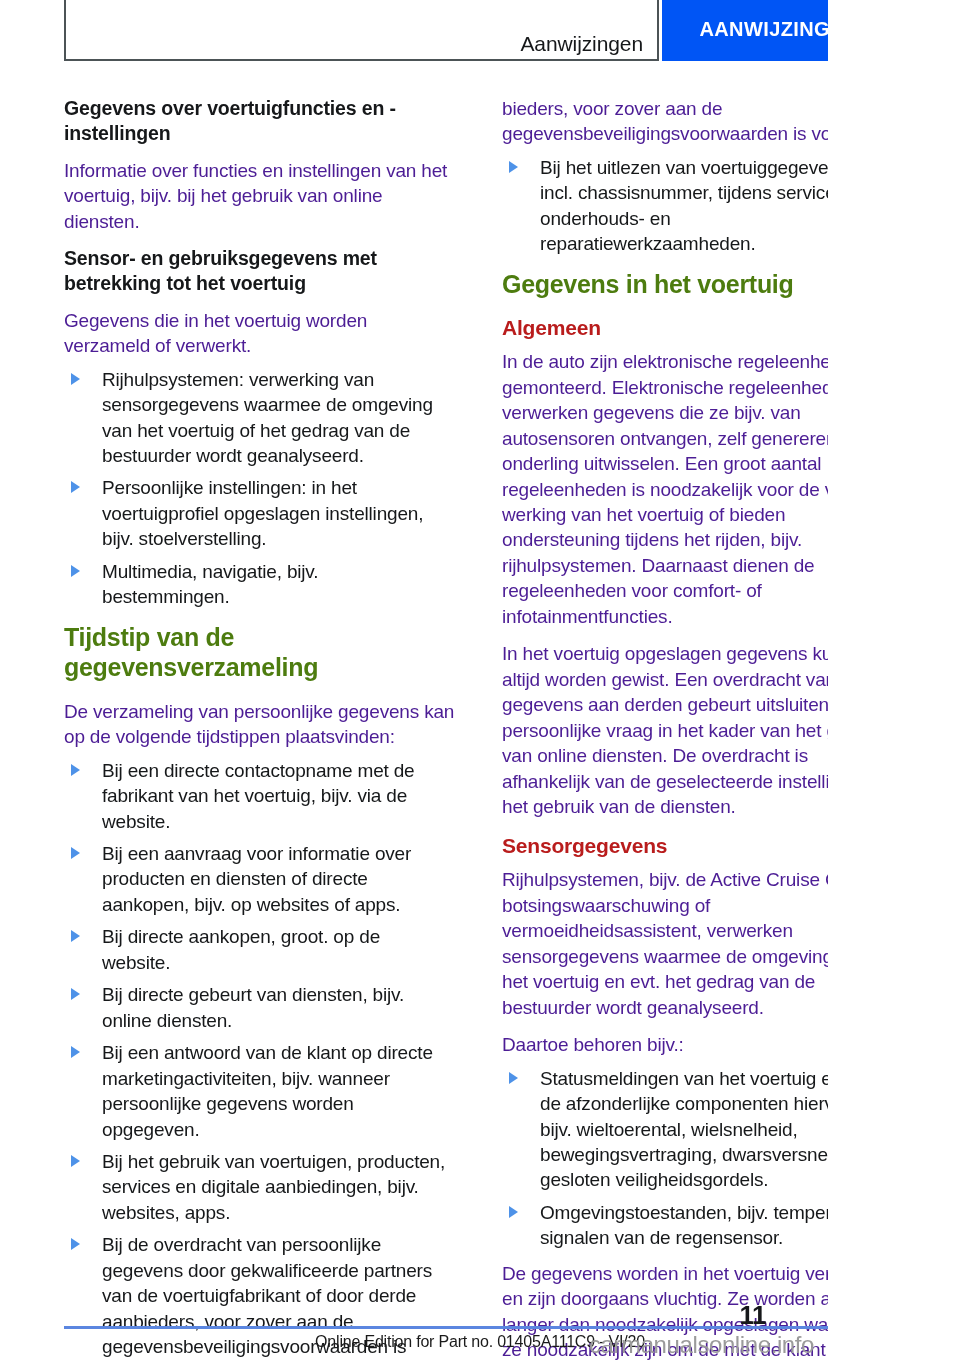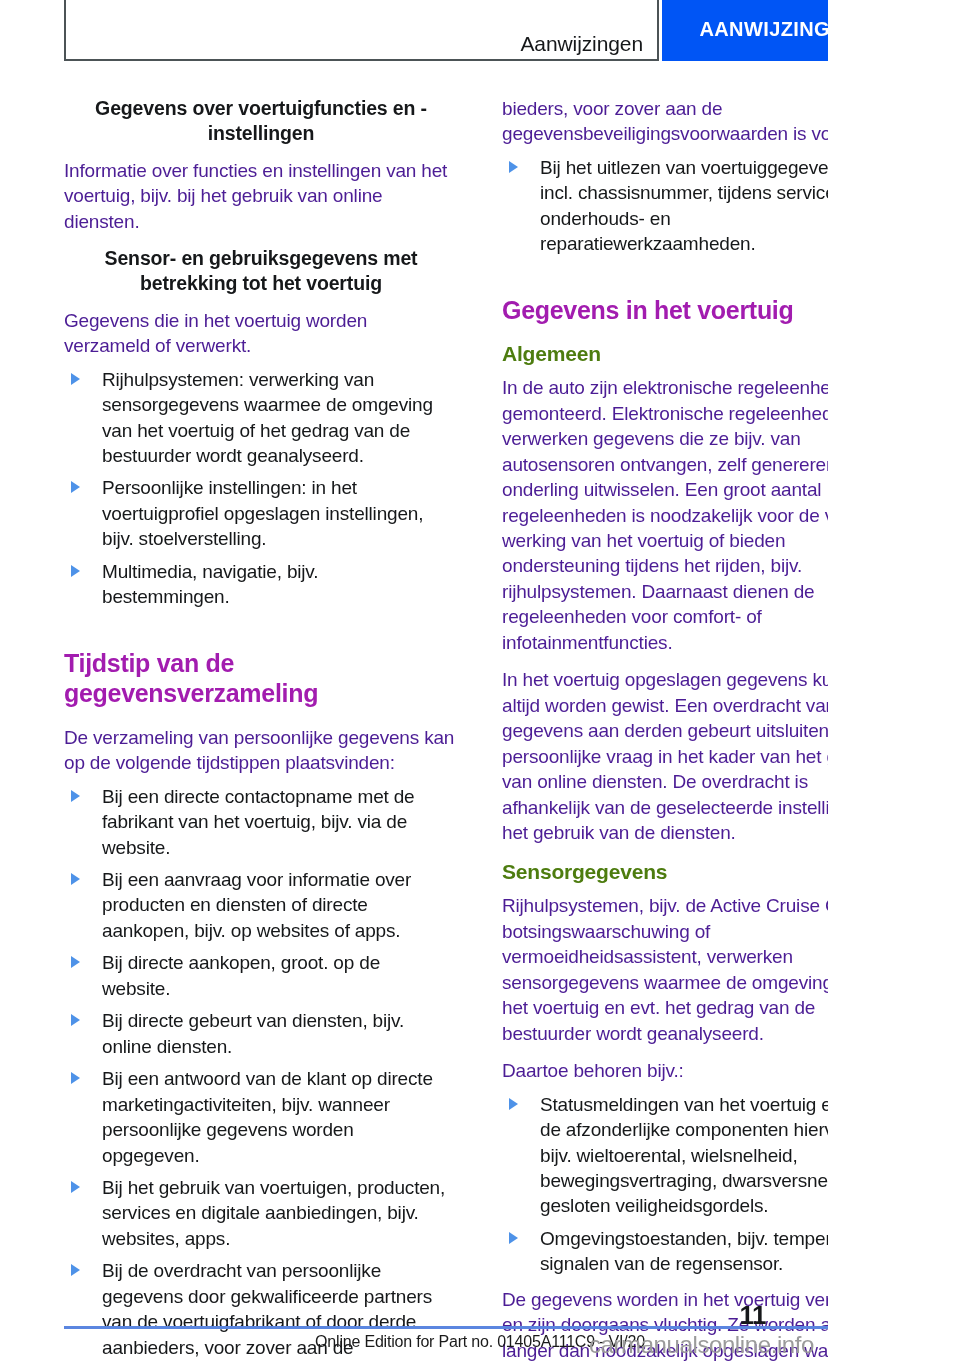--- a/index.html
+++ b/index.html
@@ -74,35 +74,34 @@
   }
 
   
   .h-black {
     font-size: 19.5px;
     font-weight: bold;
     color: #16181a;
     line-height: 1.30;
     letter-spacing: -0.15px;
     margin-bottom: 11px;
-    text-align: center;
   }
   .h-blue-lg {
     font-size: 25px;
     font-weight: bold;
-    color: #a21caf;
+    color: #4d7c0f;
     line-height: 1.22;
     letter-spacing: -0.3px;
-    margin-top: 38px;
+    margin-top: 12px;
     margin-bottom: 16px;
   }
   .h-blue-md {
     font-size: 21px;
     font-weight: bold;
-    color: #4d7c0f;
+    color: #b91c1c;
     line-height: 1.24;
     letter-spacing: -0.2px;
     margin-top: 14px;
     margin-bottom: 8px;
   }
   .h-blue-md.first { margin-top: 0; }
   p.body {
     font-size: 19px;
     color: #4c1d95;
     line-height: 1.34;

